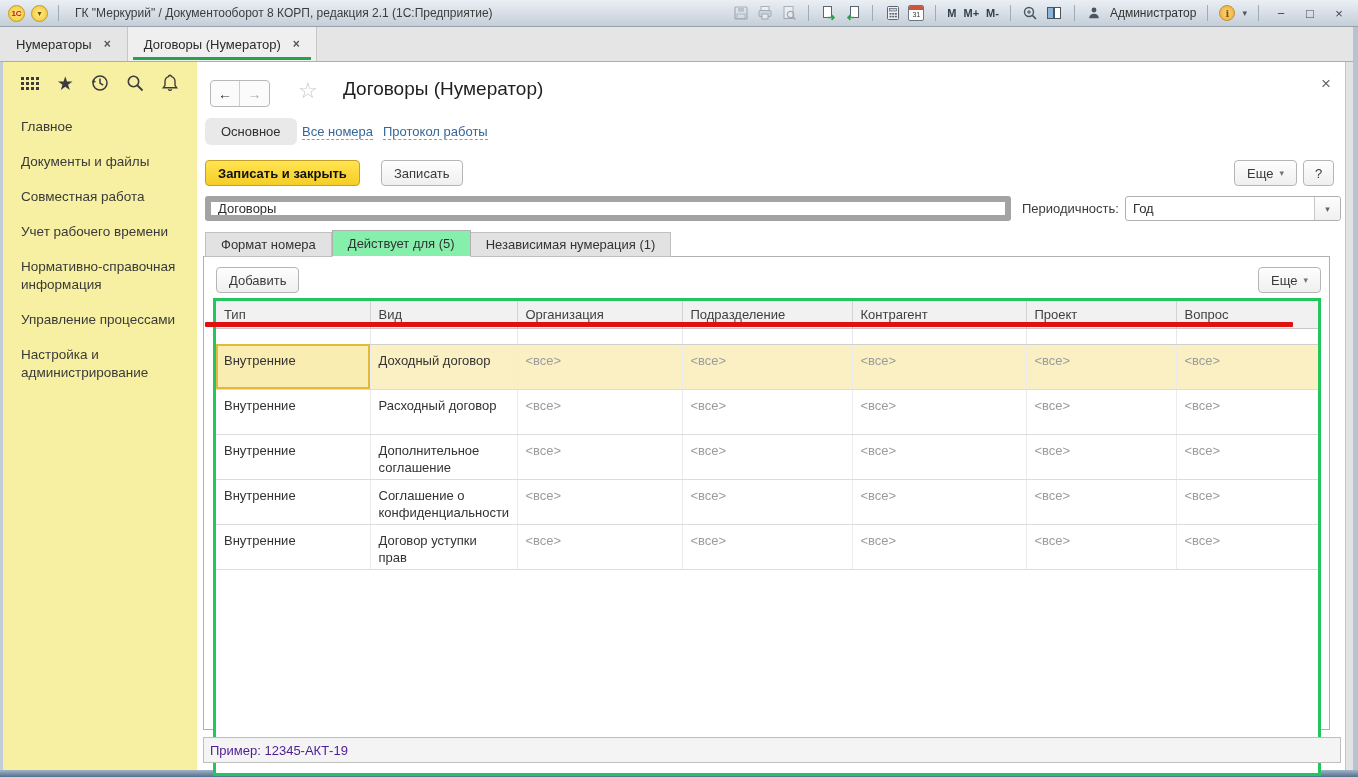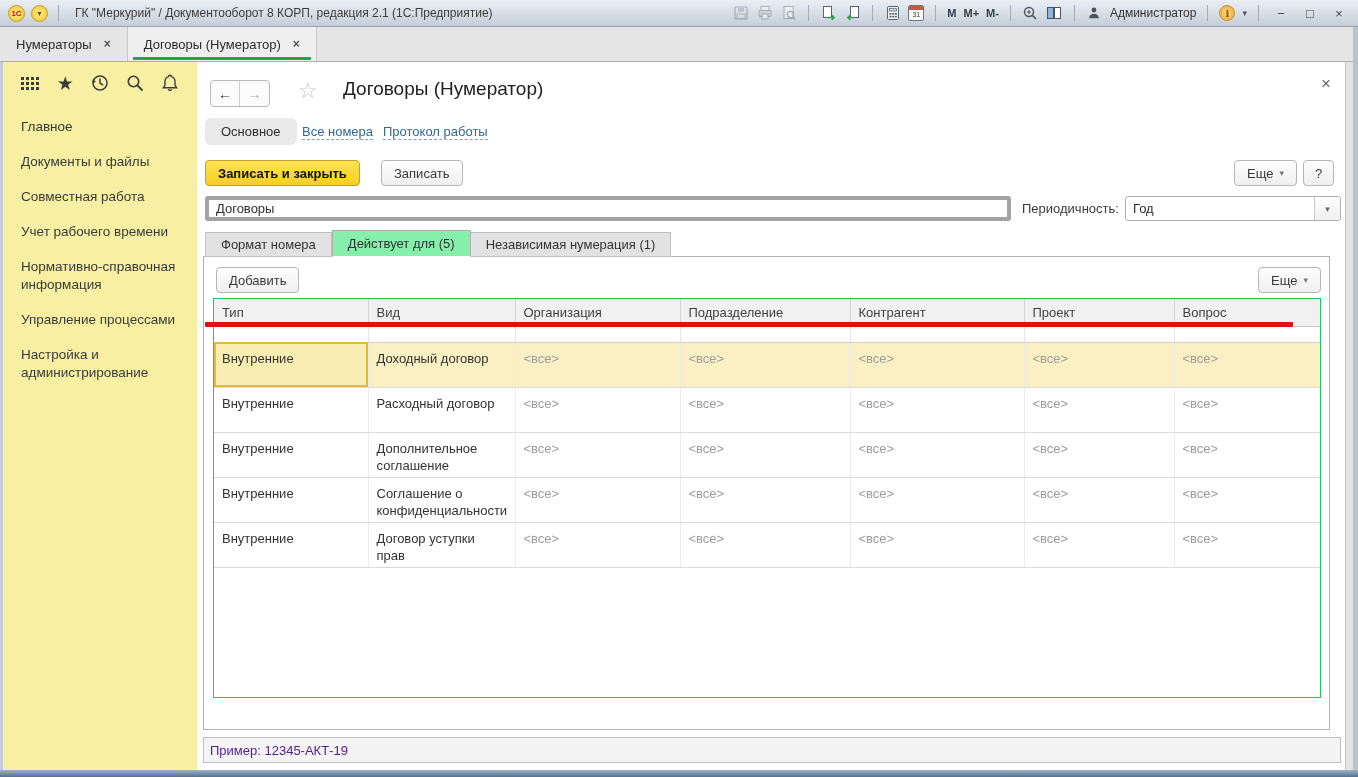--- a/index.html
+++ b/index.html
@@ -76,40 +76,40 @@
   .nav-link.l0 { left:93px;margin-left:12px; }
   .nav-link.l1 { left:186px; }
 
   .btn { display:inline-flex; align-items:center; justify-content:center; gap:6px; height:26px;
     background:linear-gradient(#FEFEFE,#EFEFEF); border:1px solid #B5B5B5; border-radius:4px;
     color:#3A3A3A; font-size:13px; padding:0 12px; cursor:pointer; white-space:nowrap; }
   .btn .caret { font-size:9px; color:#777; }
   .btn-primary { background:linear-gradient(#FFE451,#F6CD27); border-color:#C4A02A; font-weight:bold; color:#111; }
   .pos { position:absolute; }
 
-  .name-input { position:absolute; left:8px; top:134px; width:806px; height:25px; border:4px solid #a3a3a3; border-radius:3px;
+  .name-input { position:absolute; left:8px; top:134px; width:806px; height:25px; border:6px solid #a3a3a3; border-radius:3px;
     padding:0 7px; font-size:13px; color:#2E2E2E; font-family:inherit; background:#fff; }
   .period-label { position:absolute; left:825px; top:139px; color:#3A3A3A; }
   .combo { position:absolute; left:928px; top:134px; width:216px; height:25px; border:1px solid #AFAFAF; border-radius:3px;
     background:#fff; display:flex; align-items:center; }
   .combo-text { flex:1; padding:0 7px; color:#2E2E2E; }
   .combo-btn { width:26px; align-self:stretch; border-left:1px solid #C7C7C7; display:flex; align-items:center; justify-content:center;
     color:#666; font-size:9px; cursor:pointer; background:linear-gradient(#FDFDFD,#F0F0F0); border-radius:0 3px 3px 0; }
 
   .ftabs { position:absolute; left:8px; top:168px; height:27px; display:flex; align-items:flex-end; z-index:3; }
   .ftab { height:25px; padding:0 15px; background:#E2E2E2; border:1px solid #C0C0C0; border-left:none;
     display:flex; align-items:center; color:#333; cursor:pointer; white-space:nowrap; }
   .ftab:first-child { border-left:1px solid #C0C0C0; }
   .ftab.active { height:27px; background:#86efac; border:1px solid #B0B0B0; border-bottom:1px solid #fff; }
 
   .panel { position:absolute; left:6px; top:194px; width:1127px; height:474px; border:1px solid #B0B0B0; background:#fff;padding-left:13px; }
   .panel-add { position:absolute; left:12px; top:10px; }
   .panel-more { position:absolute; right:8px; top:10px; }
 
-  .table-wrap { position:absolute; left:9px; top:41px; width:1108px; height:400px; border:1px solid #22c55e; overflow:hidden; background:#fff; }
+  .table-wrap { position:absolute; left:9px; top:41px; width:1108px; height:478px; border:3px solid #22c55e; overflow:hidden; background:#fff; }
   table.numtable { border-collapse:collapse; table-layout:fixed; width:1106px; }
   .numtable th { height:27px; background:#F1F1F1; font-weight:normal; text-align:left; padding:0 8px;
     border-right:1px solid #D4D4D4; border-bottom:1px solid #C8C8C8; color:#3F3F3F; }
   .numtable tr.filter td { height:16px; background:#fff; border-right:1px solid #E8E8E8; border-bottom:1px solid #D0D0D0; }
   .numtable tbody td { height:45px; vertical-align:top; padding:7px 8px 0; border-right:1px solid #ECECEC;
     border-bottom:1px solid #DCDCDC; color:#333; line-height:17px; }
   .numtable td.muted { color:#9C9C9C; }
   .numtable tr.selected td { background:#FBF0C3; }
   .numtable tr.selected td.sel-cell { background:#FAEDB2; outline:2px solid #E2B93B; outline-offset:-2px; }
 

